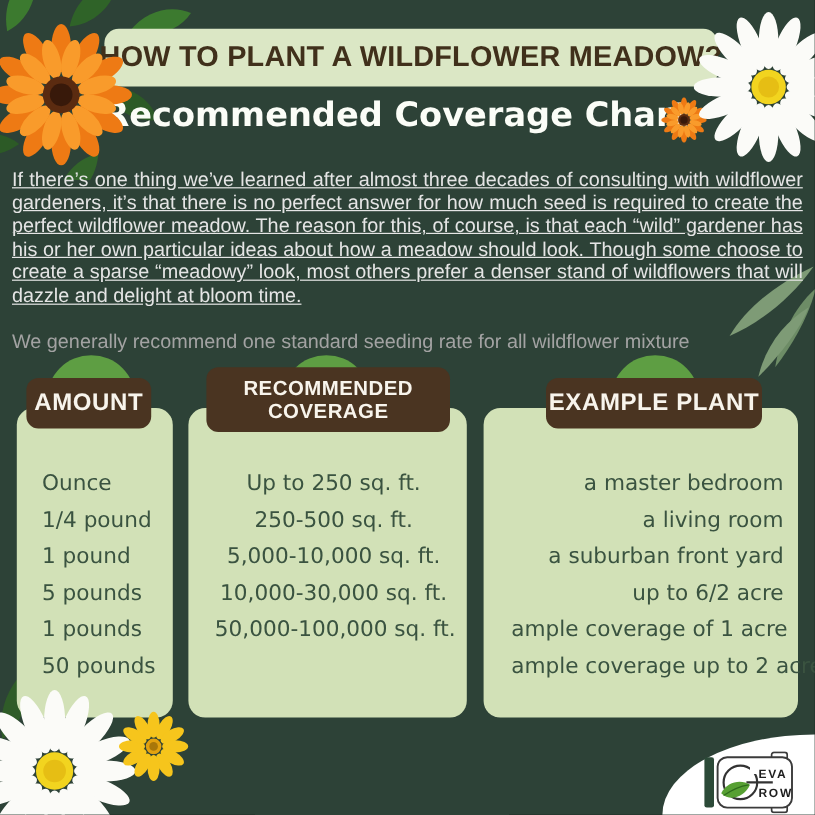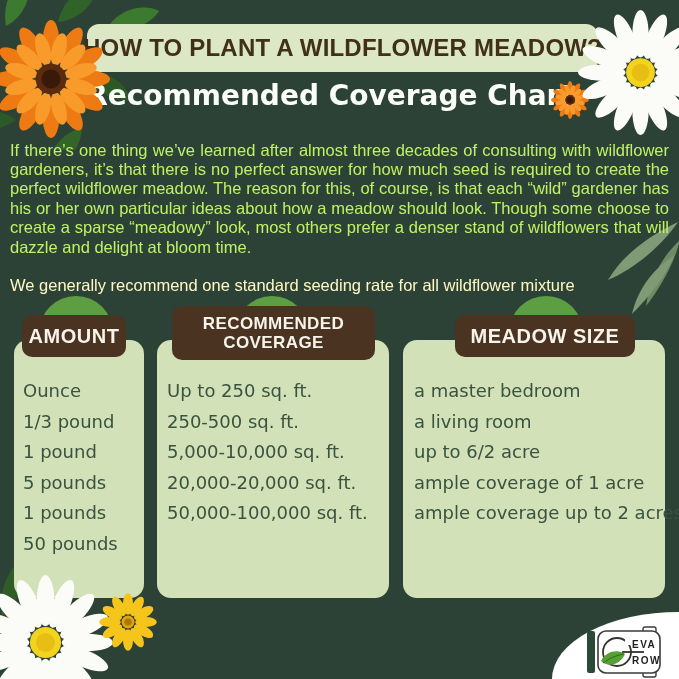--- a/index.html
+++ b/index.html
@@ -8,37 +8,37 @@
   
   .banner{position:absolute;left:87px;top:24px;width:511px;height:48px;background:#dbe7c5;
           border-radius:12px;display:flex;align-items:center;justify-content:center;z-index:2;}
   .banner h1{margin:0;font-size:24px;font-weight:bold;color:#40301b;letter-spacing:.2px;white-space:nowrap;}
   
   .subtitle{position:absolute;left:30px;top:79px;width:600px;text-align:center;z-index:2;
             font-family:"DejaVu Sans",sans-serif;font-size:28px;font-weight:800;color:#fbfdf7;}
   .mini-flower{position:absolute;left:551px;top:81px;width:38px;height:38px;z-index:2;}
   
   .intro{position:absolute;left:10px;top:124px;width:659px;font-size:16.5px;line-height:19.4px;
-         color:#bef264;text-align:justify;z-index:1;}
-  .note{position:absolute;left:10px;top:259px;width:640px;font-size:16.5px;color:#fef9c3;z-index:1;}
+         color:#e5e5e5;text-align:justify;z-index:1;text-decoration:underline;}
+  .note{position:absolute;left:10px;top:259px;width:640px;font-size:16.5px;color:#a3a3a3;z-index:1;}
   
   .dome{position:absolute;top:296px;width:74px;height:40px;border-radius:37px 37px 0 0;
         background:#5e9e43;z-index:1;}
   #dome1{left:39px;} #dome2{left:235px;} #dome3{left:509px;}
   .hdr{position:absolute;background:#4a3421;border-radius:10px;color:#f8f4ec;display:flex;
        align-items:center;justify-content:center;text-align:center;font-weight:bold;z-index:2;}
   #hdr1{left:22px;top:315px;width:104px;height:42px;font-size:20px;letter-spacing:.5px;}
   #hdr2{left:172px;top:306px;width:203px;height:54px;font-size:17px;line-height:19px;letter-spacing:.4px;}
   #hdr3{left:455px;top:315px;width:180px;height:42px;font-size:20px;letter-spacing:.5px;}
   
   .card{position:absolute;top:340px;height:258px;background:#d2e1b7;border-radius:14px;z-index:1;}
-  #card1{left:14px;width:130px;} #card2{left:157px;width:232px;} #card3{left:403px;width:262px;}
-  .rows{margin:0;padding:36px 0 0 0;list-style:none;font-family:"DejaVu Sans",sans-serif;}
+  #card1{left:14px;width:130px;} #card2{left:157px;width:232px;text-align:center;} #card3{left:403px;width:262px;}
+  .rows{margin:12px;padding:36px 0 0 0;list-style:none;font-family:"DejaVu Sans",sans-serif;}
   .rows li{font-size:18px;line-height:30.6px;color:#3a5340;white-space:nowrap;}
-  #card1 .rows{padding-left:9px;} #card2 .rows{padding-left:10px;} #card3 .rows{padding-left:11px;}
+  #card1 .rows{padding-left:9px;} #card2 .rows{padding-left:10px;} #card3 .rows{padding-left:11px;text-align:right;}
   
   .art{position:absolute;z-index:0;}
   .cal-main{position:absolute;left:-8px;top:20px;width:118px;height:118px;z-index:3;}
   .daisy-tr{position:absolute;left:578px;top:10px;width:125px;height:125px;z-index:3;}
   .daisy-bl{position:absolute;left:-22px;top:575px;width:135px;height:135px;z-index:3;}
   .coreopsis{position:absolute;left:92px;top:586px;width:72px;height:72px;z-index:3;}
   .corner{position:absolute;left:552px;top:612px;width:254px;height:134px;background:#ffffff;
           border-radius:50%;z-index:3;}
   .logo{position:absolute;left:586px;top:626px;width:84px;height:52px;z-index:4;}
 </style>
@@ -165,45 +165,46 @@
 
   <p class="intro">If there’s one thing we’ve learned after almost three decades of consulting with wildflower gardeners, it’s that there is no perfect answer for how much seed is required to create the perfect wildflower meadow. The reason for this, of course, is that each “wild” gardener has his or her own particular ideas about how a meadow should look. Though some choose to create a sparse “meadowy” look, most others prefer a denser stand of wildflowers that will dazzle and delight at bloom time.</p>
   <p class="note">We generally recommend one standard seeding rate for all wildflower mixture</p>
 
   <div class="dome" id="dome1"></div>
   <div class="dome" id="dome2"></div>
   <div class="dome" id="dome3"></div>
 
   <div class="hdr" id="hdr1">AMOUNT</div>
   <div class="hdr" id="hdr2">RECOMMENDED COVERAGE</div>
-  <div class="hdr" id="hdr3">MEADOW SIZE</div>
+  <div class="hdr" id="hdr3">EXAMPLE PLANT</div>
 
   <div class="card" id="card1">
     <ul class="rows">
       <li>Ounce</li>
-      <li>1/3 pound</li>
+      <li>1/4 pound</li>
       <li>1 pound</li>
       <li>5 pounds</li>
       <li>1 pounds</li>
       <li>50 pounds</li>
     </ul>
   </div>
   <div class="card" id="card2">
     <ul class="rows">
       <li>Up to 250 sq. ft.</li>
       <li>250-500 sq. ft.</li>
       <li>5,000-10,000 sq. ft.</li>
-      <li>20,000-20,000 sq. ft.</li>
+      <li>10,000-30,000 sq. ft.</li>
       <li>50,000-100,000 sq. ft.</li>
     </ul>
   </div>
   <div class="card" id="card3">
     <ul class="rows">
       <li>a master bedroom</li>
       <li>a living room</li>
+      <li>a suburban front yard</li>
       <li>up to 6/2 acre</li>
       <li>ample coverage of 1 acre</li>
       <li>ample coverage up to 2 acres</li>
     </ul>
   </div>
 
   <div class="corner"></div>
   <svg class="logo" viewBox="0 0 84 52">
     <rect x="1" y="5" width="8" height="42" rx="2" fill="#2c4a38"></rect>
     <rect x="57" y="1" width="13" height="11" rx="2" fill="#ffffff" stroke="#3b3b3b" stroke-width="1.4"></rect>

